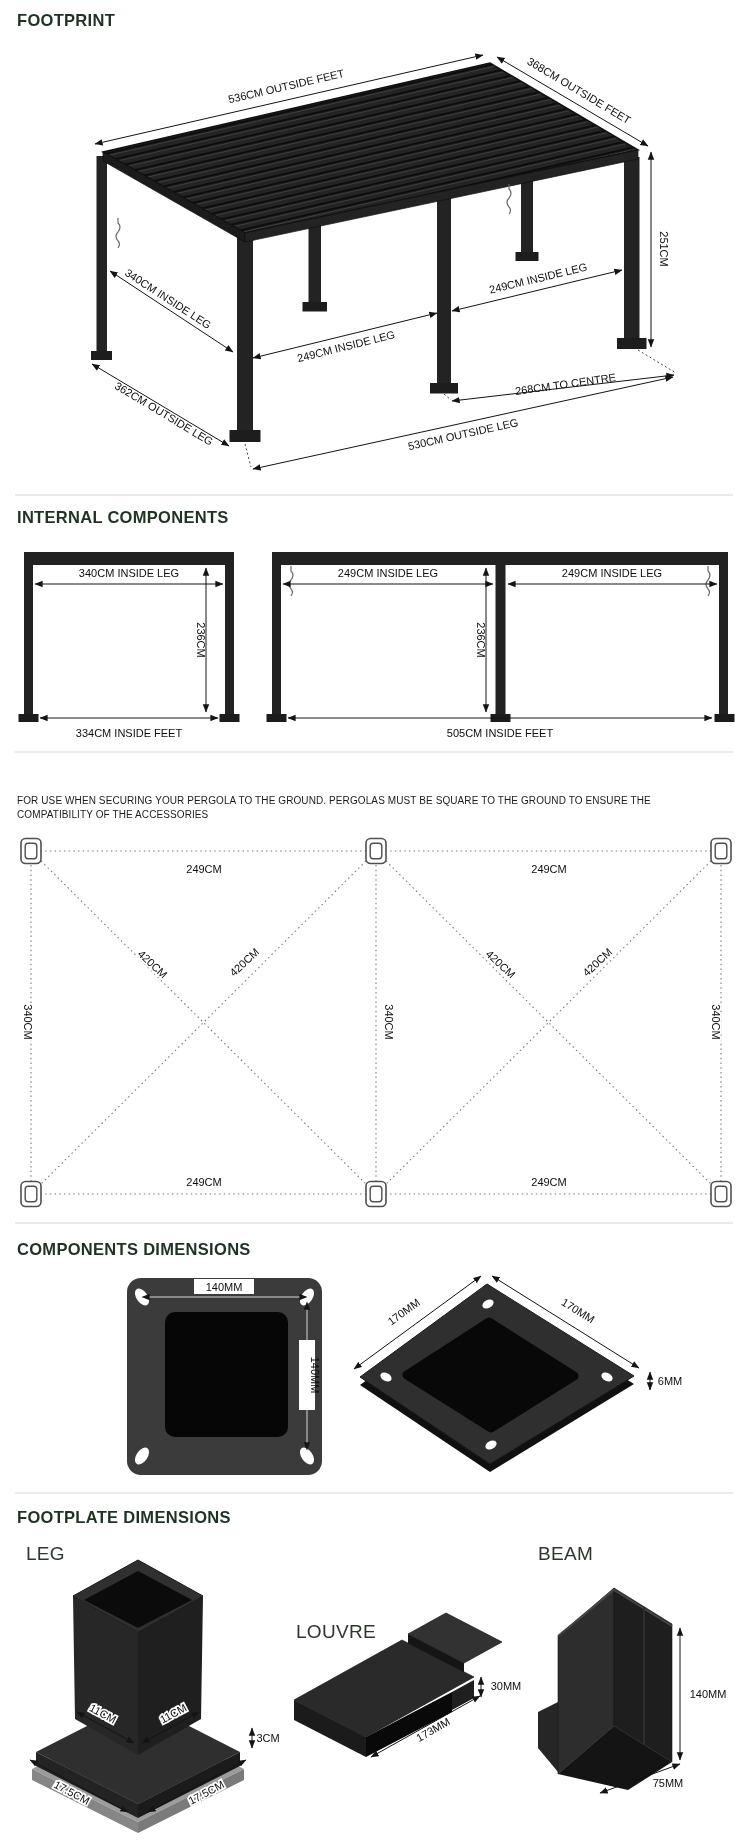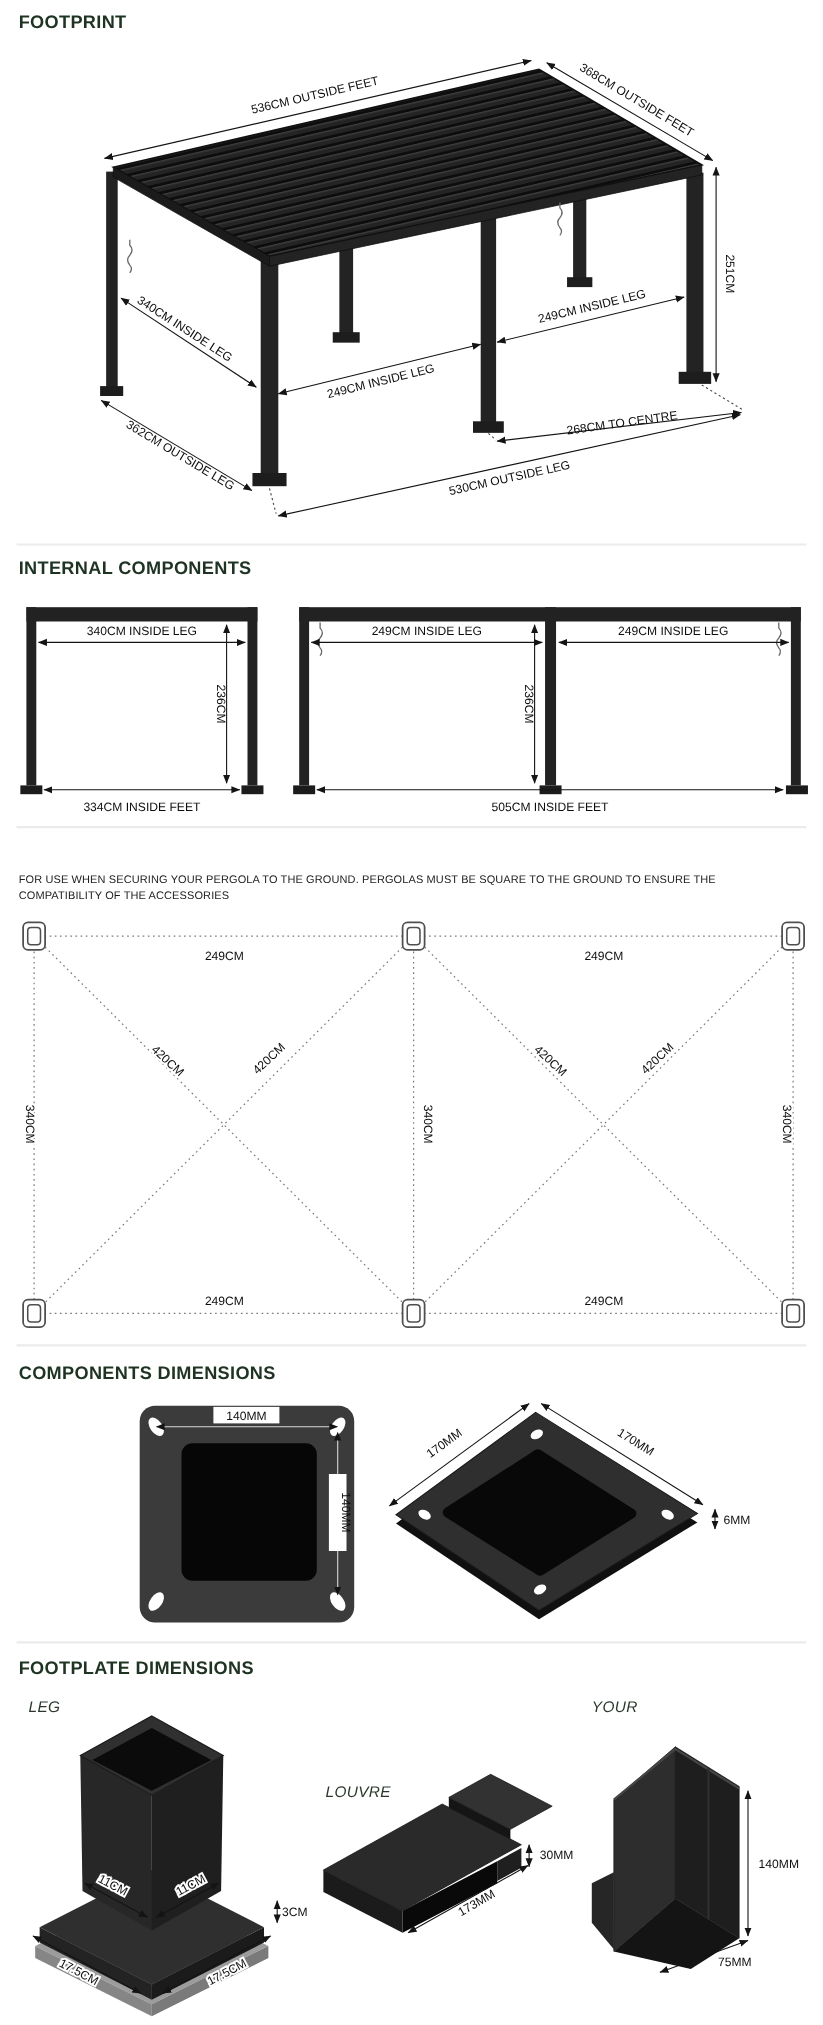--- a/index.html
+++ b/index.html
@@ -3,38 +3,38 @@
 <meta charset="utf-8">
 <style>
   html,body{margin:0;padding:0;background:#fff;}
   #page{position:relative;width:748px;height:1841px;background:#fff;overflow:hidden;
         font-family:"Liberation Sans",sans-serif;}
   #diagrams{position:absolute;left:0;top:0;}
   .hd{position:absolute;left:17px;font-weight:bold;font-size:16.5px;letter-spacing:.3px;
       color:#1e3322;white-space:nowrap;}
   .sub{position:absolute;left:17px;width:648px;font-size:10px;font-weight:400;
        color:#1c1c1c;line-height:13.5px;letter-spacing:.1px;}
-  .complbl{position:absolute;font-size:14px;font-weight:500;color:#2c382c;letter-spacing:.3px;font-style:italic;}
+  .complbl{position:absolute;font-size:19px;font-weight:500;color:#2c382c;letter-spacing:.3px;}
   svg text{font-family:"Liberation Sans",sans-serif;}
   .dl{font-size:11px;font-weight:500;fill:#0e0e0e;text-anchor:middle;}
   .halo{stroke:#fff;stroke-width:3.5px;paint-order:stroke;}
 </style>
 </head>
 <body>
 
 <div id="page">
 
   <div class="hd" style="top:11px">FOOTPRINT</div>
   <div class="hd" style="top:508px">INTERNAL COMPONENTS</div>
   <div class="sub" style="top:794px">FOR USE WHEN SECURING YOUR PERGOLA TO THE GROUND. PERGOLAS MUST BE SQUARE TO THE GROUND TO ENSURE THE COMPATIBILITY OF THE ACCESSORIES</div>
   <div class="hd" style="top:1240px">COMPONENTS DIMENSIONS</div>
   <div class="hd" style="top:1508px">FOOTPLATE DIMENSIONS</div>
   <div class="complbl" style="left:26px;top:1543px">LEG</div>
   <div class="complbl" style="left:296px;top:1621px">LOUVRE</div>
-  <div class="complbl" style="left:538px;top:1543px">YOUR</div>
+  <div class="complbl" style="left:538px;top:1543px">BEAM</div>
 
   <svg id="diagrams" width="748" height="1841" viewBox="0 0 748 1841">
     <defs>
       <marker id="mA" viewBox="0 0 10 10" markerWidth="9" markerHeight="9" refX="8.5" refY="5" orient="auto-start-reverse" markerUnits="userSpaceOnUse">
         <path d="M0,1.4 L9,5 L0,8.6 z" fill="#141414"></path>
       </marker>
       <pattern id="louvres" width="8" height="7.5" patternUnits="userSpaceOnUse" patternTransform="rotate(-13)">
         <rect width="8" height="7.5" fill="#242424"></rect>
         <rect width="8" height="2.6" fill="#0d0d0d"></rect>
         <rect y="2.6" width="8" height="1.1" fill="#404040"></rect>

